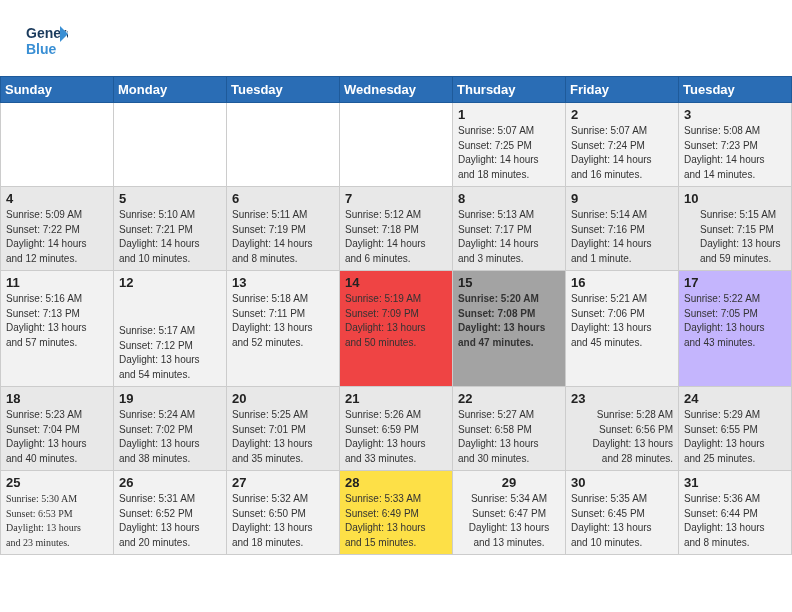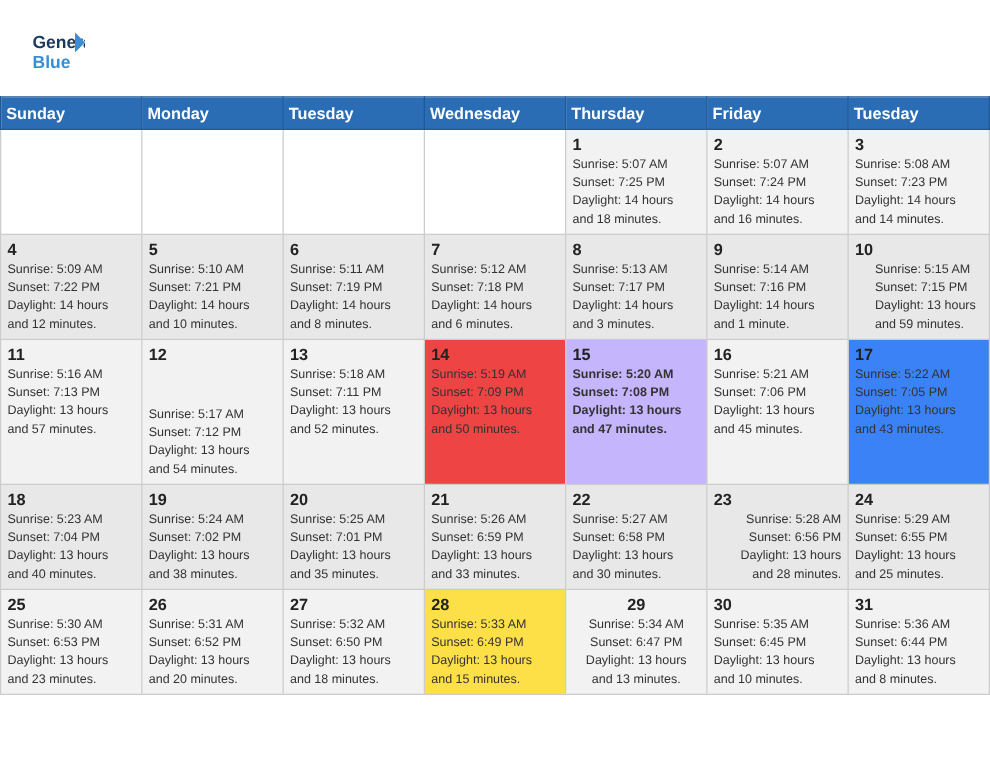--- a/index.html
+++ b/index.html
@@ -206,35 +206,35 @@
 Daylight: 13 hours
 and 52 minutes.</div>
         </td>
         <td style="background: #ef4444;">
           <span class="day-num">14</span>
           <div class="day-info" style="white-space: pre-line;">Sunrise: 5:19 AM
 Sunset: 7:09 PM
 Daylight: 13 hours
 and 50 minutes.</div>
         </td>
-        <td style="background: #c4b5fd;">
+        <td style="background: #a3a3a3;">
           <span class="day-num">15</span>
           <div class="day-info" style="white-space: pre-line; font-weight: bold;">Sunrise: 5:20 AM
 Sunset: 7:08 PM
 Daylight: 13 hours
 and 47 minutes.</div>
         </td>
         <td style="background: rgb(242, 242, 242);">
           <span class="day-num">16</span>
           <div class="day-info" style="white-space: pre-line;">Sunrise: 5:21 AM
 Sunset: 7:06 PM
 Daylight: 13 hours
 and 45 minutes.</div>
         </td>
-        <td style="background: #3b82f6;">
+        <td style="background: #c4b5fd;">
           <span class="day-num">17</span>
           <div class="day-info" style="white-space: pre-line;">Sunrise: 5:22 AM
 Sunset: 7:05 PM
 Daylight: 13 hours
 and 43 minutes.</div>
         </td>
       </tr>
       <tr>
         <td style="background: rgb(232, 232, 232);">
           <span class="day-num">18</span>
@@ -282,21 +282,21 @@
           <span class="day-num">24</span>
           <div class="day-info" style="white-space: pre-line;">Sunrise: 5:29 AM
 Sunset: 6:55 PM
 Daylight: 13 hours
 and 25 minutes.</div>
         </td>
       </tr>
       <tr>
         <td style="background: rgb(242, 242, 242);">
           <span class="day-num">25</span>
-          <div class="day-info" style="white-space: pre-line;">Sunrise: 5:30 AM
+          <div class="day-info" style="white-space: pre-line; font-family: Liberation Serif, serif;">Sunrise: 5:30 AM
 Sunset: 6:53 PM
 Daylight: 13 hours
 and 23 minutes.</div>
         </td>
         <td style="background: rgb(242, 242, 242);">
           <span class="day-num">26</span>
           <div class="day-info" style="white-space: pre-line;">Sunrise: 5:31 AM
 Sunset: 6:52 PM
 Daylight: 13 hours
 and 20 minutes.</div>

